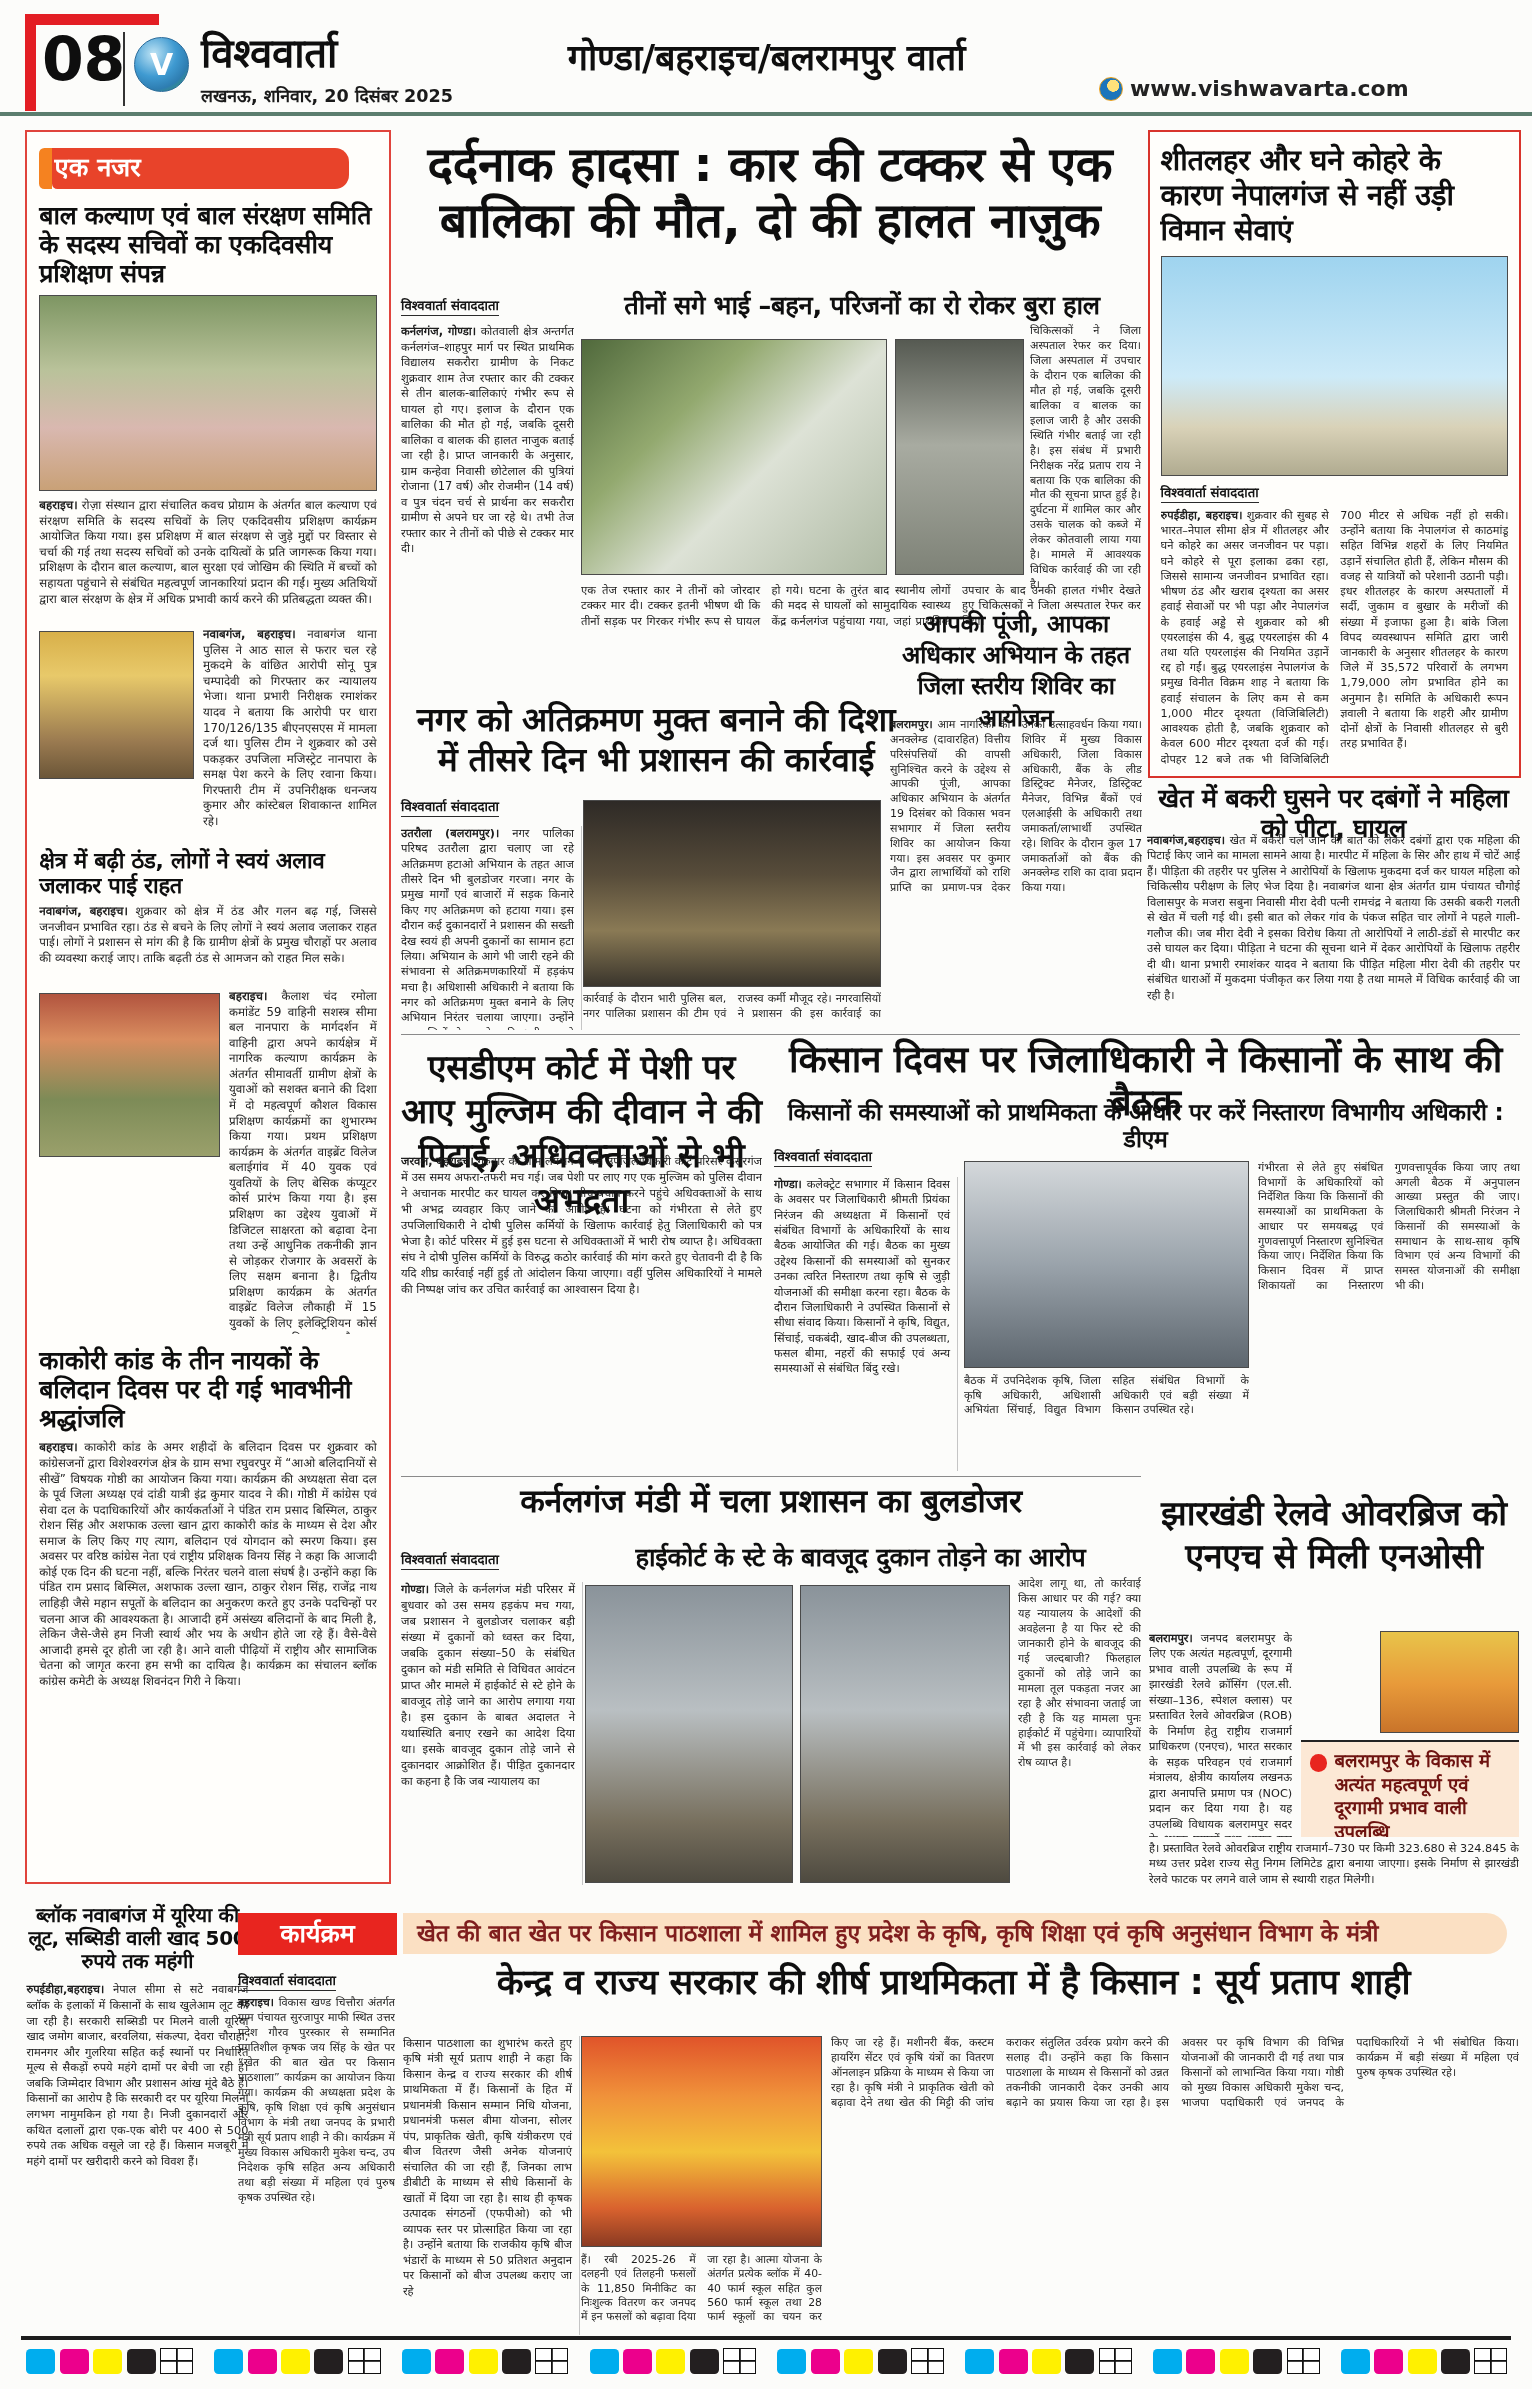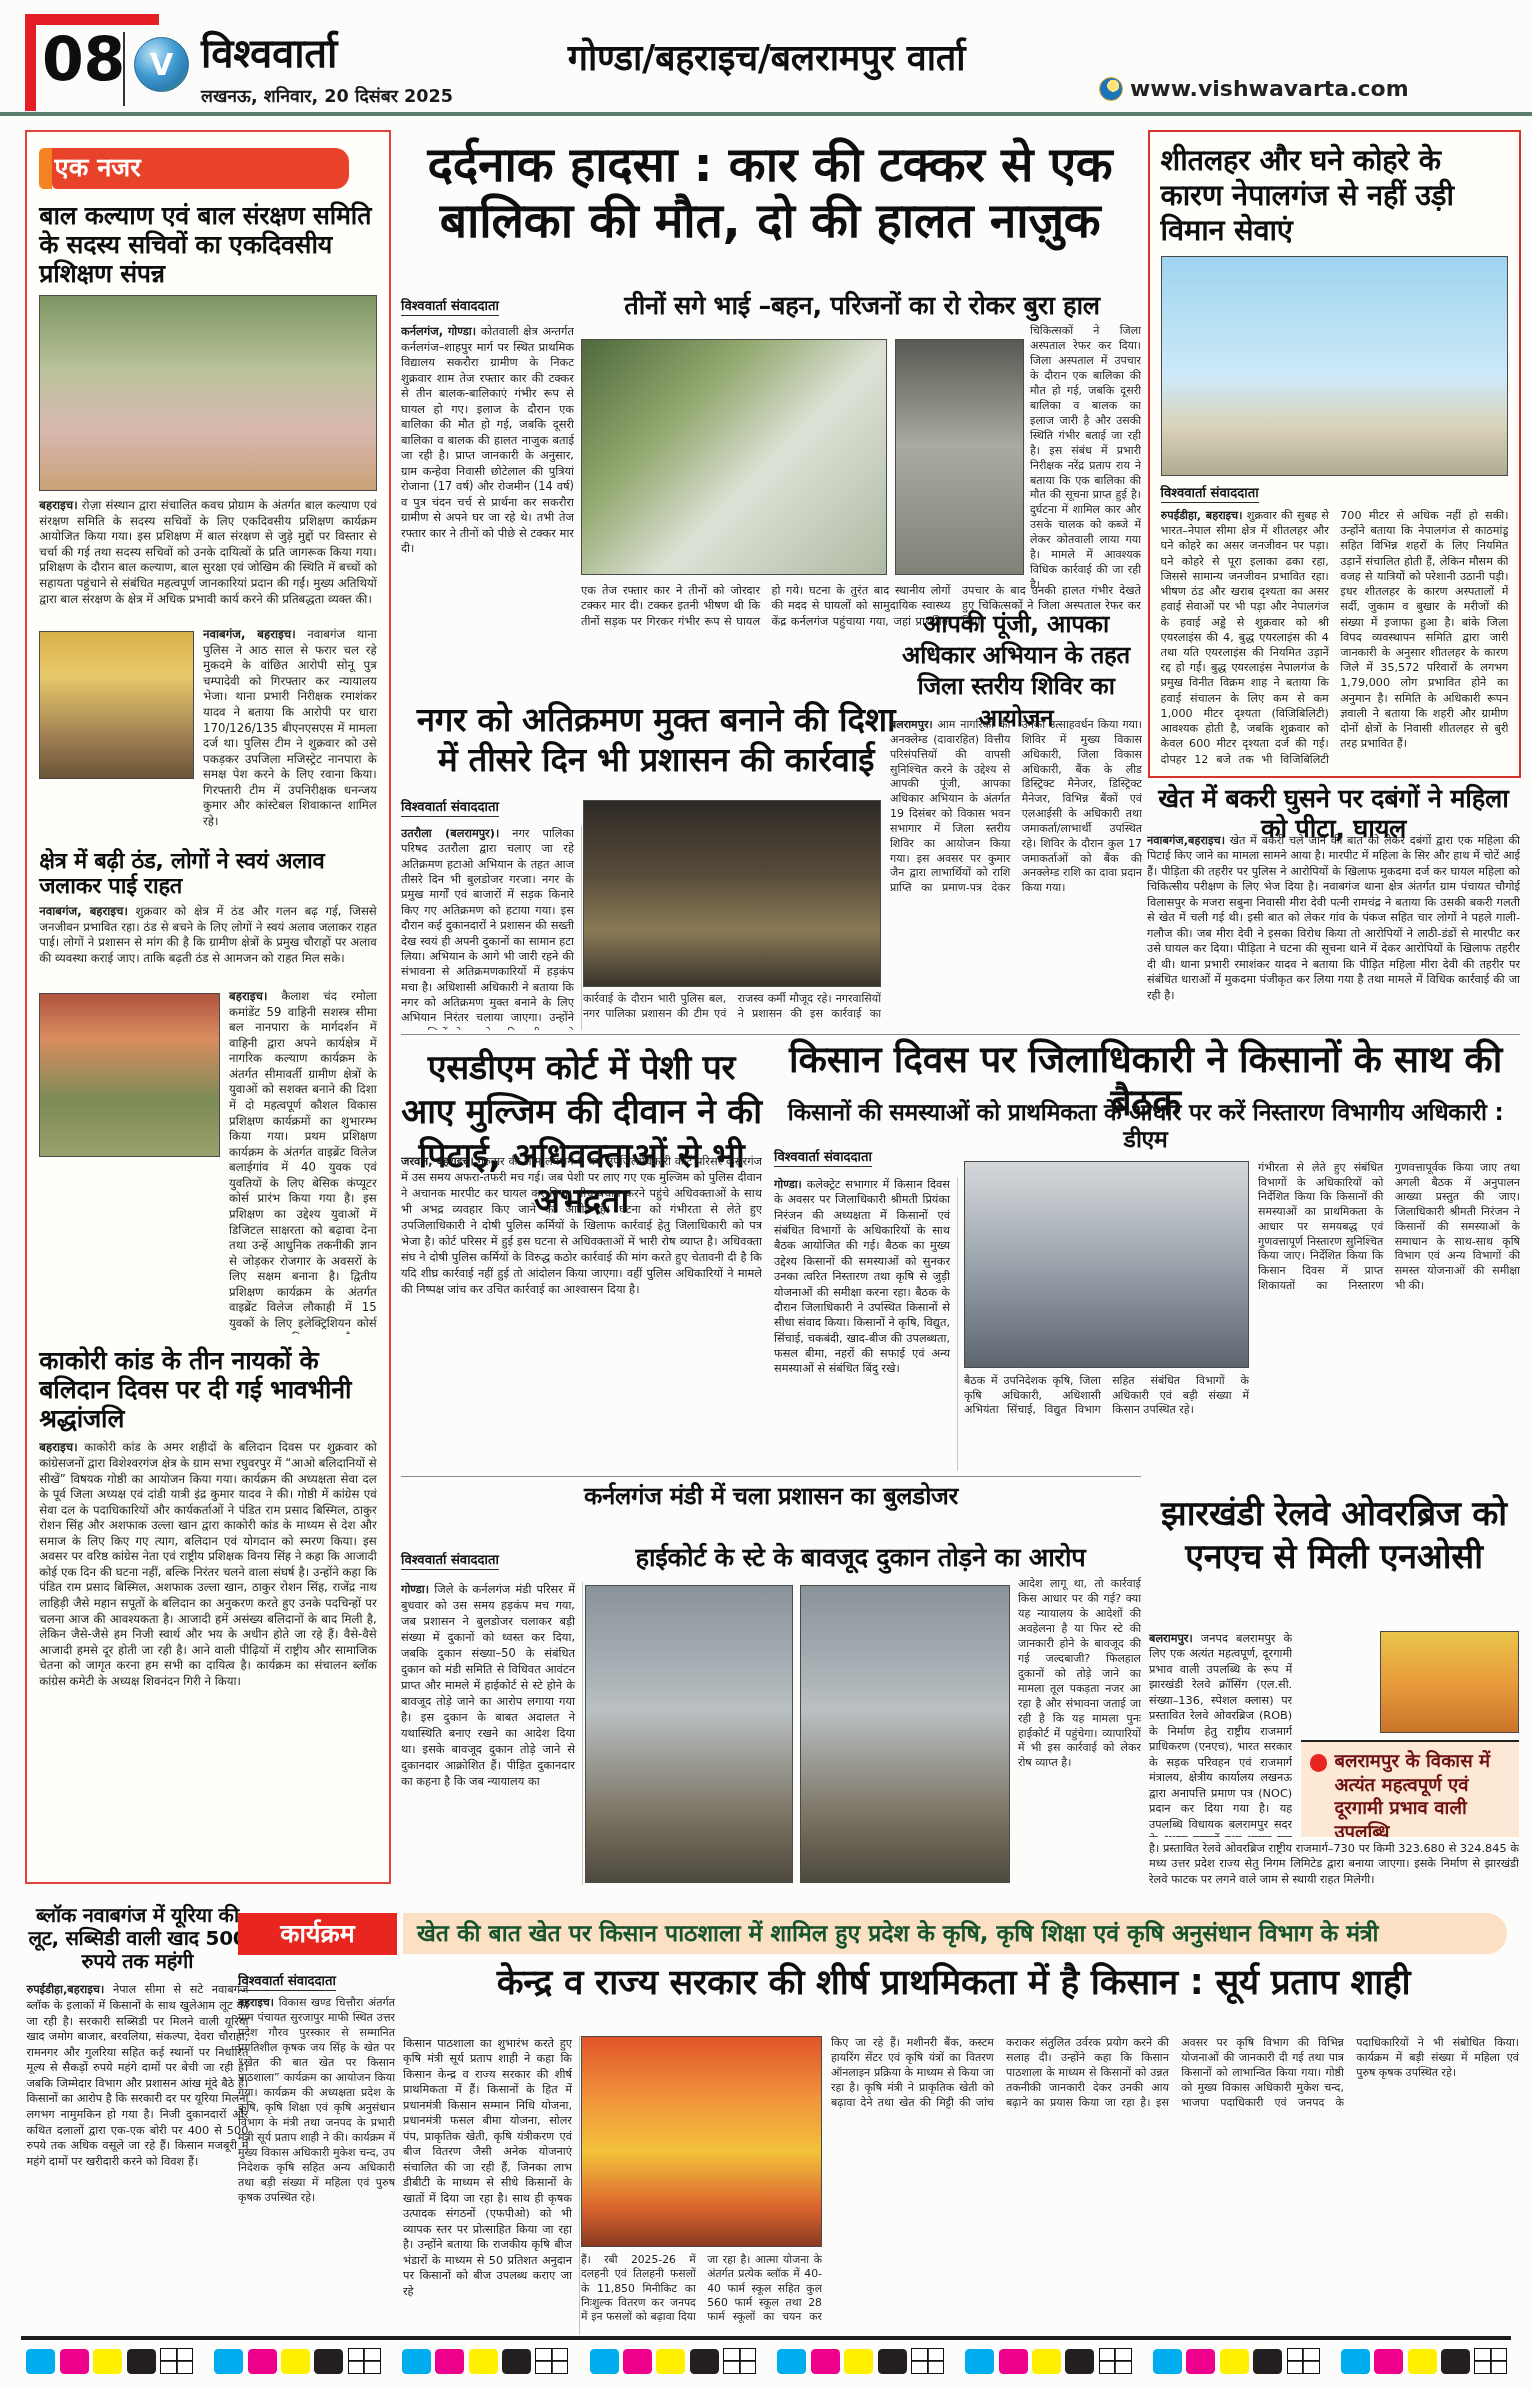--- a/index.html
+++ b/index.html
@@ -32,21 +32,21 @@
   .ol-box{left:25px;top:130px;width:366px;height:1754px;border:2.6px solid #e0443c;background:#fffefb;
           padding:10.6px 12.3px;box-sizing:border-box;overflow:hidden;}
   .ol-badge{display:flex;align-items:stretch;width:310px;height:41px;margin-top:5.3px;}
   .ol-badge .tab{width:12.3px;background:#f58220;border-radius:5.3px 0 0 5.3px;}
   .ol-badge .bodyb{flex:1;background:#e8432a;border-radius:0 14px 14px 5.3px;color:#fff;
                    font-weight:bold;font-size:25.5px;line-height:39px;padding-left:3px;}
   .ol-h{font-size:25px;margin:12.3px 0 7px 0;}
   .ol-p{font-size:11.7px;line-height:1.33;}
   .badge-red{background:#e8251f;color:#fff;font-weight:bold;text-align:center;}
   .peach-banner{background:#fbe0c3;border-radius:0 23px 23px 0;font-weight:bold;font-size:23px;
-                line-height:41px;color:#14532d;padding:0 14px;white-space:nowrap;overflow:hidden;}
+                line-height:41px;color:#7f1d1d;padding:0 14px;white-space:nowrap;overflow:hidden;}
   .rob-box{background:#fce8d5;border-top:2.6px solid #222;border-bottom:2.6px solid #222;
            padding:7px 8.8px;box-sizing:border-box;display:flex;gap:7px;align-items:flex-start;}
   .rob-box .bullet{width:17.6px;height:17.6px;border-radius:50%;background:#e8251f;flex:0 0 auto;margin-top:5.3px;}
   .rob-box .txt{font-weight:bold;font-size:18.5px;line-height:1.28;color:#6e1310;}
   
   .marks{left:26.4px;top:2348px;width:1481px;display:flex;justify-content:space-between;}
   .mark-group{display:flex;gap:4.4px;align-items:center;}
   .sw{width:29px;height:25px;border-radius:4.4px;}
   .sw-c{background:#00adee;}.sw-m{background:#ec008c;}.sw-y{background:#fff100;}.sw-k{background:#231f20;}
   .reg{width:33px;height:26.4px;background:#fff;border:1.8px solid #111;box-sizing:border-box;
@@ -167,21 +167,21 @@
     <div class="abs byline" style="left:774px;top:1147px;">विश्ववार्ता संवाददाता</div>
     <p class="abs bt" style="left:774px;top:1177px;width:176px;height:294px;font-size:11.3px;line-height:1.36;border-right:0.9px solid #c5c5c5;padding-right:7px;"><b class="dl">गोण्डा।</b> <span>कलेक्ट्रेट सभागार में किसान दिवस के अवसर पर जिलाधिकारी श्रीमती प्रियंका निरंजन की अध्यक्षता में किसानों एवं संबंधित विभागों के अधिकारियों के साथ बैठक आयोजित की गई। बैठक का मुख्य उद्देश्य किसानों की समस्याओं को सुनकर उनका त्वरित निस्तारण तथा कृषि से जुड़ी योजनाओं की समीक्षा करना रहा। बैठक के दौरान जिलाधिकारी ने उपस्थित किसानों से सीधा संवाद किया। किसानों ने कृषि, विद्युत, सिंचाई, चकबंदी, खाद-बीज की उपलब्धता, फसल बीमा, नहरों की सफाई एवं अन्य समस्याओं से संबंधित बिंदु रखे।</span></p>
     <div class="abs ph g-meet" style="left:964px;top:1161px;width:285px;height:207px;"></div>
     <p class="abs bt cols2" style="left:1258px;top:1161px;width:262px;height:310px;font-size:11px;line-height:1.34;">गंभीरता से लेते हुए संबंधित विभागों के अधिकारियों को निर्देशित किया कि किसानों की समस्याओं का प्राथमिकता के आधार पर समयबद्ध एवं गुणवत्तापूर्ण निस्तारण सुनिश्चित किया जाए। निर्देशित किया कि किसान दिवस में प्राप्त शिकायतों का निस्तारण गुणवत्तापूर्वक किया जाए तथा अगली बैठक में अनुपालन आख्या प्रस्तुत की जाए। जिलाधिकारी श्रीमती निरंजन ने किसानों की समस्याओं के समाधान के साथ-साथ कृषि विभाग एवं अन्य विभागों की समस्त योजनाओं की समीक्षा भी की।</p>
     <p class="abs bt cols2" style="left:964px;top:1374px;width:285px;height:97px;font-size:11px;line-height:1.34;">बैठक में उपनिदेशक कृषि, जिला कृषि अधिकारी, अधिशासी अभियंता सिंचाई, विद्युत विभाग सहित संबंधित विभागों के अधिकारी एवं बड़ी संख्या में किसान उपस्थित रहे।</p>
   </div>
 
   <div class="abs rule-h" style="left:401px;top:1476px;width:740px;"></div>
 
   <div>
-    <h2 class="abs hl center" style="left:401px;top:1483px;width:740px;font-size:24px;margin:0;">कर्नलगंज मंडी में चला प्रशासन का बुलडोजर</h2>
+    <h2 class="abs hl center" style="left:401px;top:1483px;width:740px;font-size:32px;margin:0;">कर्नलगंज मंडी में चला प्रशासन का बुलडोजर</h2>
     <h3 class="abs hl center" style="left:581px;top:1543px;width:559px;font-size:25.5px;margin:0;">हाईकोर्ट के स्टे के बावजूद दुकान तोड़ने का आरोप</h3>
     <div class="abs byline" style="left:401px;top:1550px;">विश्ववार्ता संवाददाता</div>
     <p class="abs bt" style="left:401px;top:1582px;width:174px;height:303px;font-size:11.4px;line-height:1.4;border-right:0.9px solid #c5c5c5;padding-right:7px;"><b class="dl">गोण्डा।</b> <span>जिले के कर्नलगंज मंडी परिसर में बुधवार को उस समय हड़कंप मच गया, जब प्रशासन ने बुलडोजर चलाकर बड़ी संख्या में दुकानों को ध्वस्त कर दिया, जबकि दुकान संख्या–50 के संबंधित दुकान को मंडी समिति से विधिवत आवंटन प्राप्त और मामले में हाईकोर्ट से स्टे होने के बावजूद तोड़े जाने का आरोप लगाया गया है। इस दुकान के बाबत अदालत ने यथास्थिति बनाए रखने का आदेश दिया था। इसके बावजूद दुकान तोड़े जाने से दुकानदार आक्रोशित हैं। पीड़ित दुकानदार का कहना है कि जब न्यायालय का</span></p>
     <div class="abs ph g-debris" style="left:585px;top:1585px;width:208px;height:298px;"></div>
     <div class="abs ph g-debris" style="left:800px;top:1585px;width:210px;height:298px;"></div>
     <p class="abs bt" style="left:1018px;top:1577px;width:123px;height:308px;font-size:11px;line-height:1.36;">आदेश लागू था, तो कार्रवाई किस आधार पर की गई? क्या यह न्यायालय के आदेशों की अवहेलना है या फिर स्टे की जानकारी होने के बावजूद की गई जल्दबाजी? फिलहाल दुकानों को तोड़े जाने का मामला तूल पकड़ता नजर आ रहा है और संभावना जताई जा रही है कि यह मामला पुनः हाईकोर्ट में पहुंचेगा। व्यापारियों में भी इस कार्रवाई को लेकर रोष व्याप्त है।</p>
   </div>
 
   <div>
     <h2 class="abs hl center" style="left:1149px;top:1492px;width:370px;font-size:34px;margin:0;line-height:1.25;">झारखंडी रेलवे ओवरब्रिज को एनएच से मिली एनओसी</h2>

